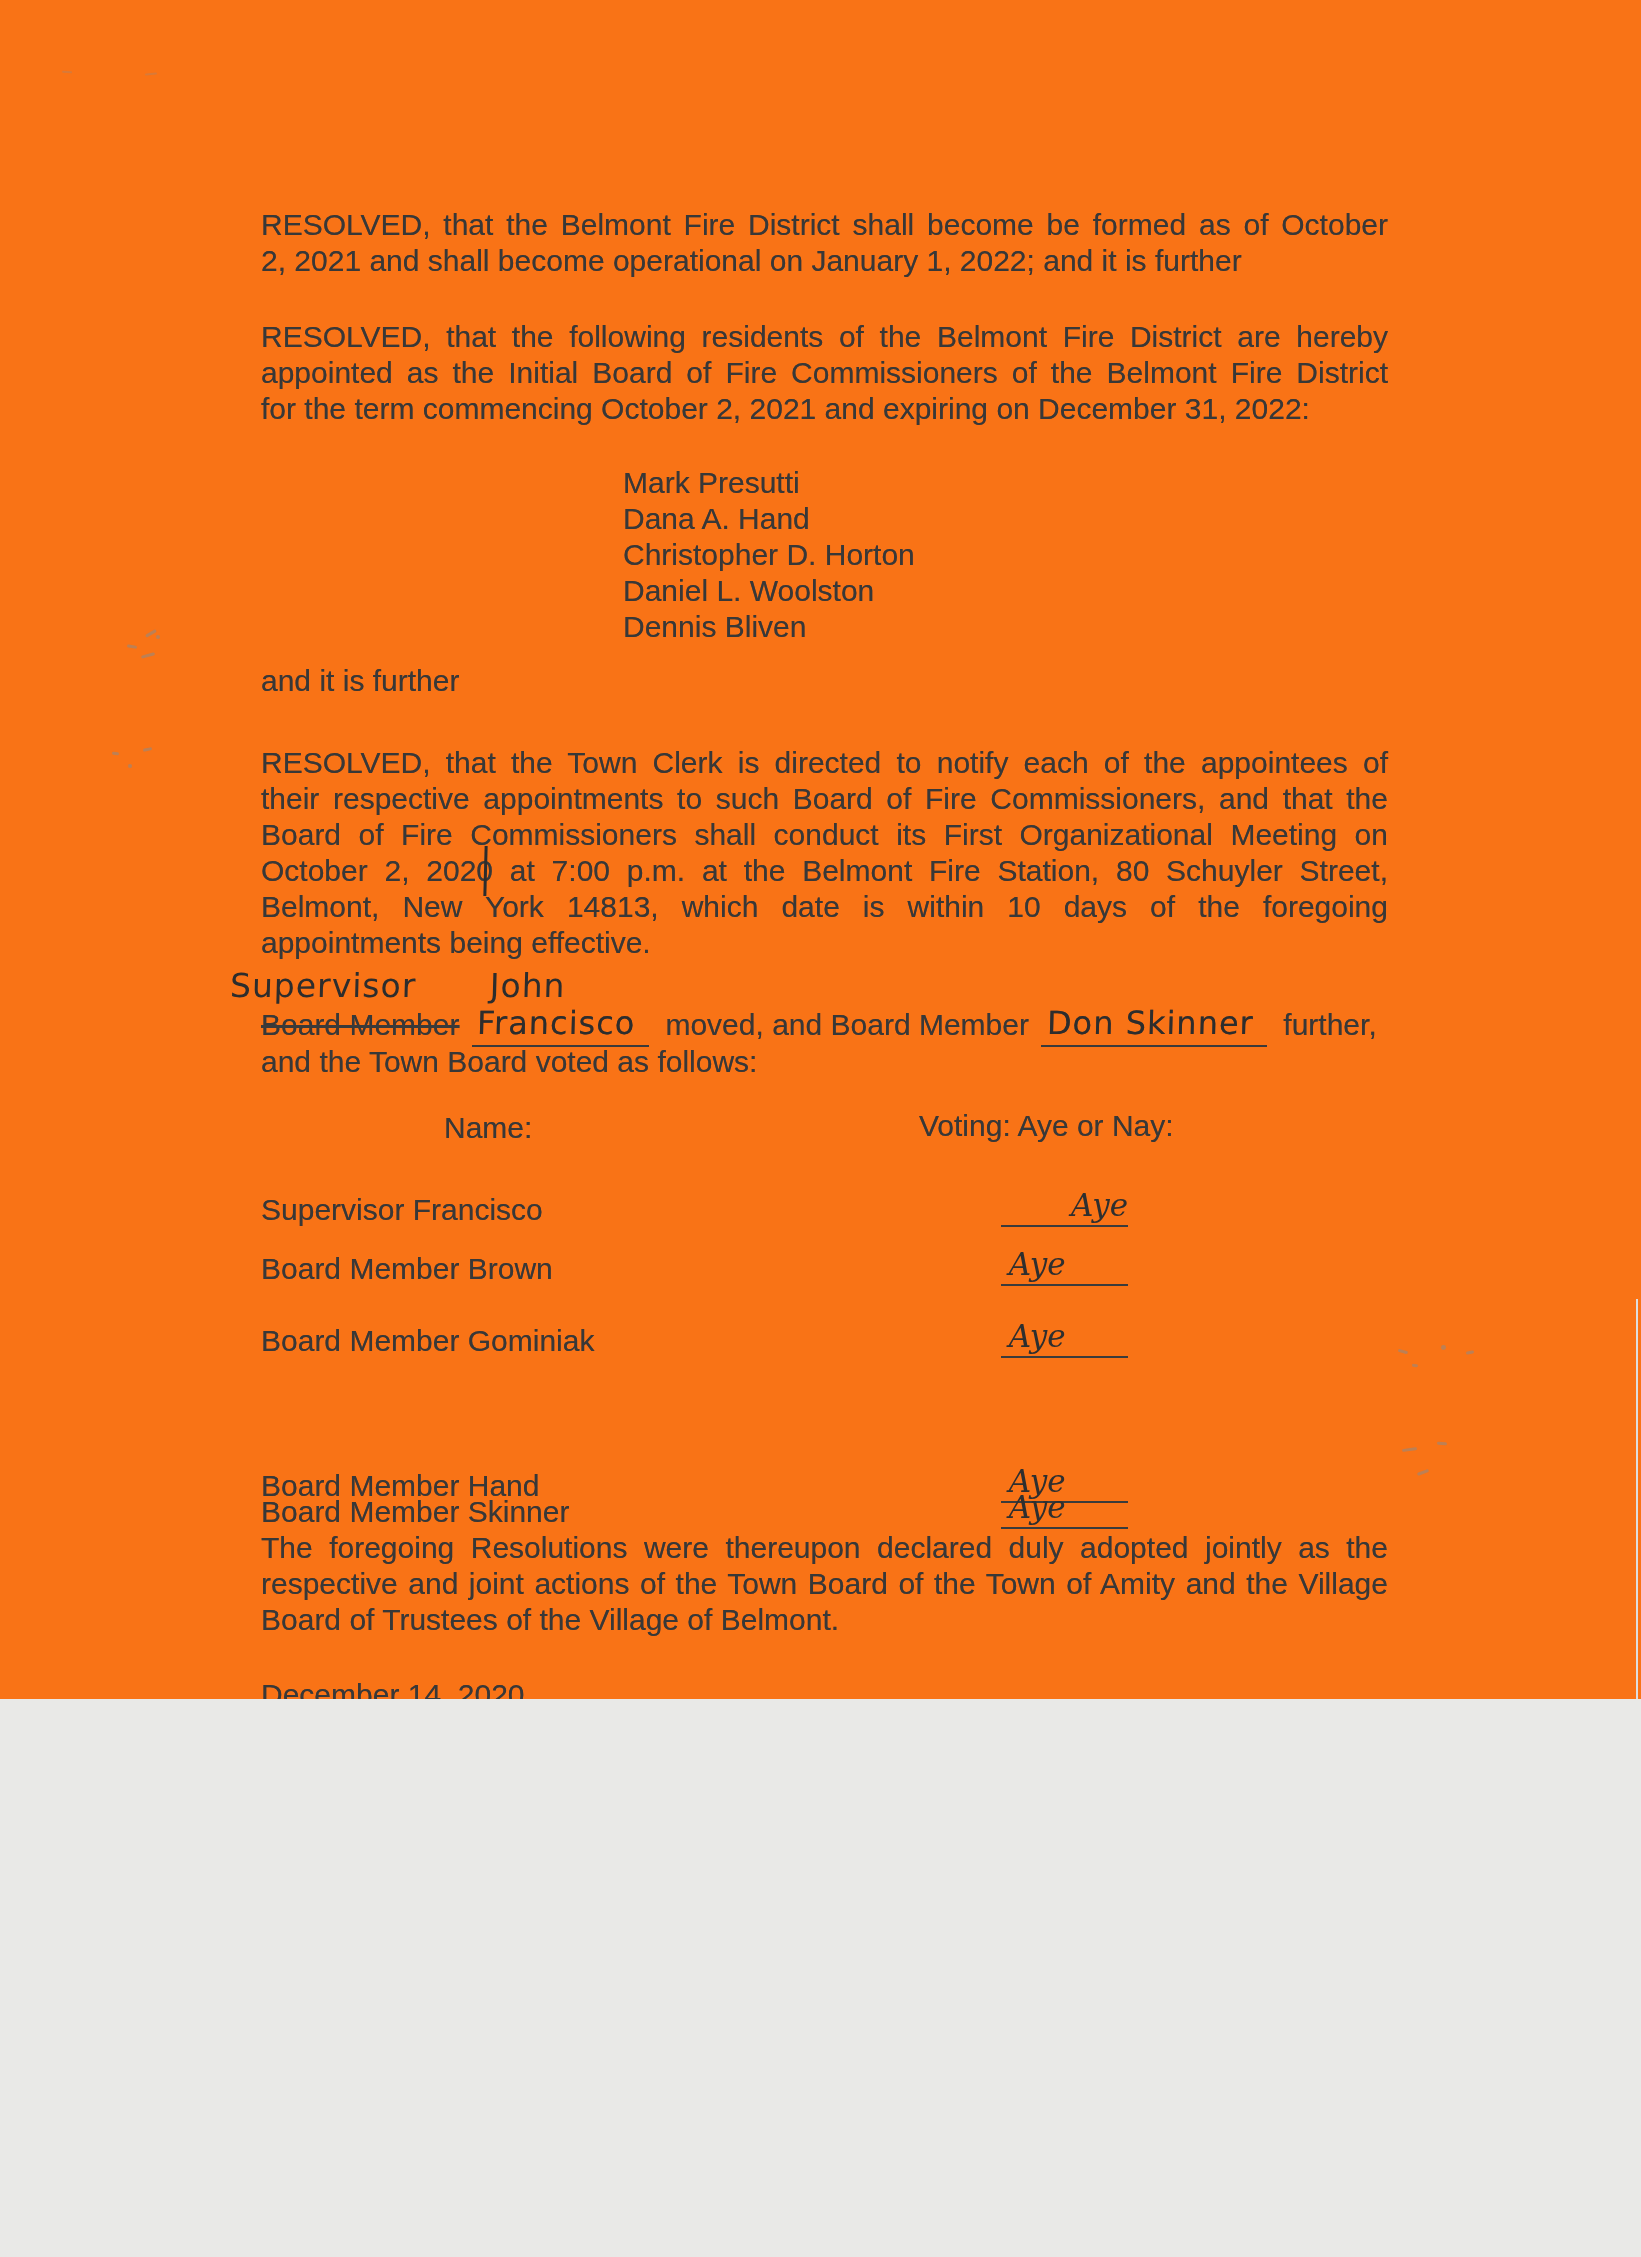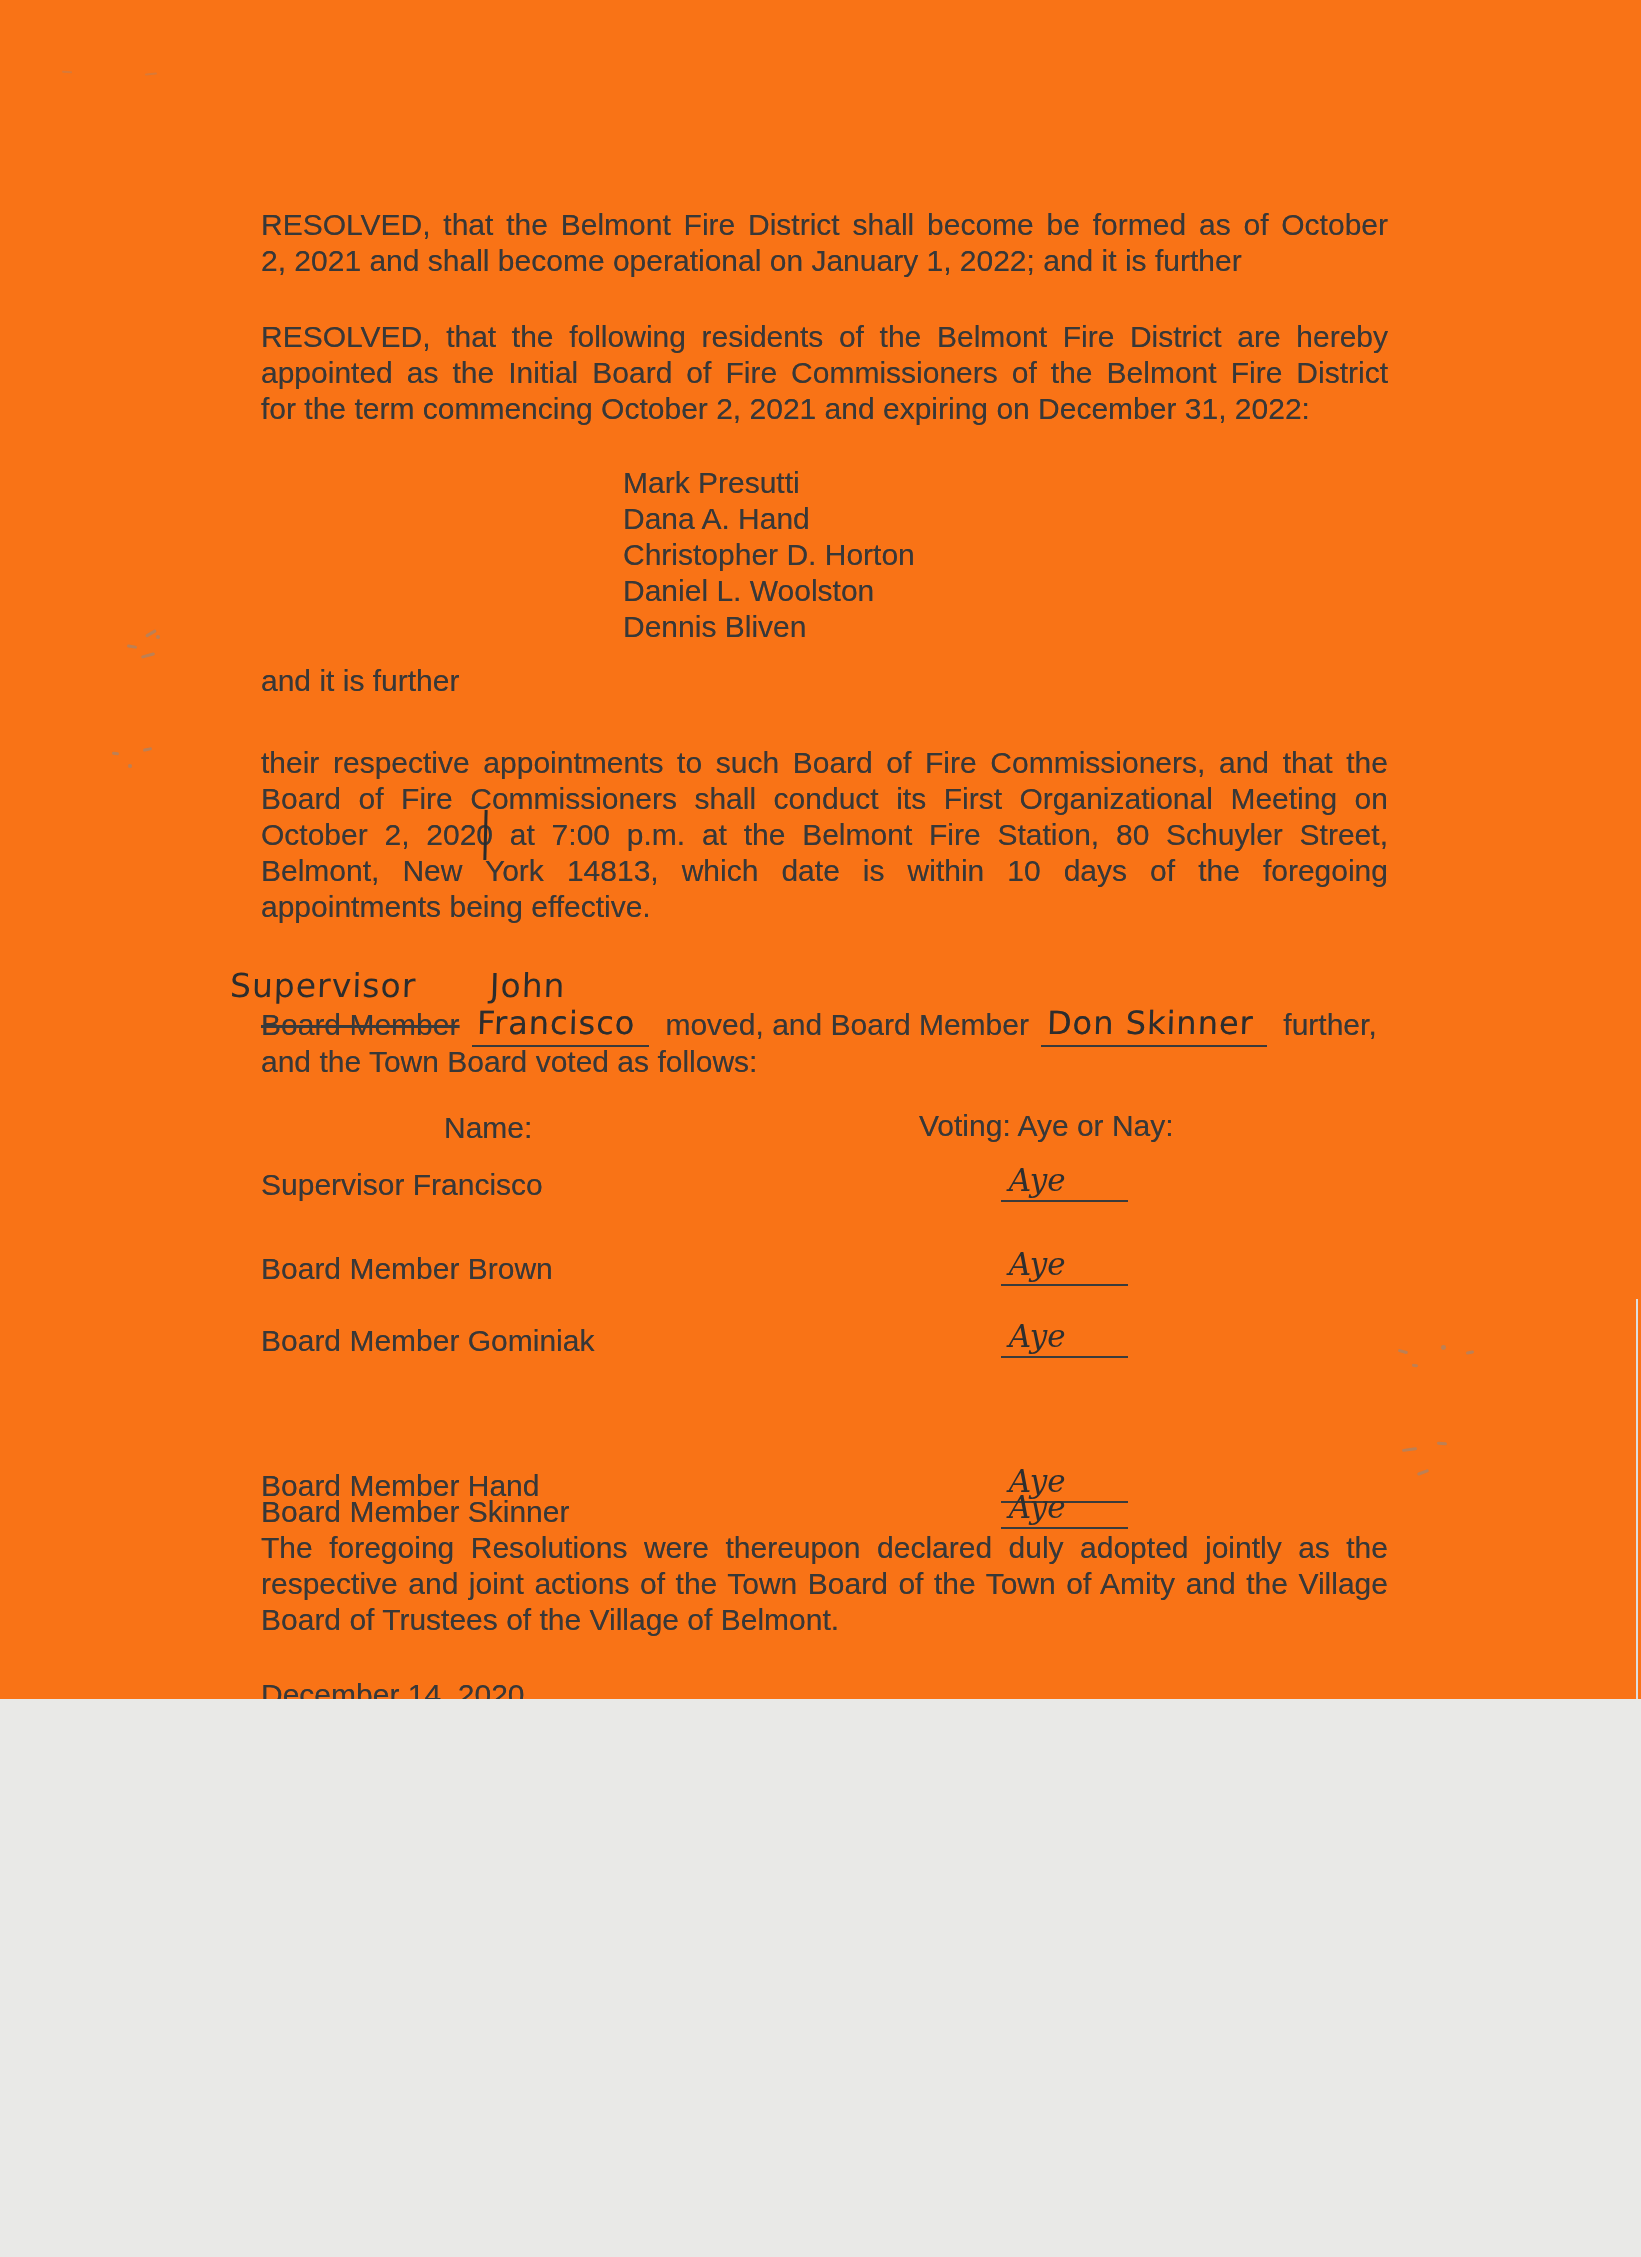--- a/index.html
+++ b/index.html
@@ -96,20 +96,21 @@
     <div>Mark Presutti</div>
     <div>Dana A. Hand</div>
     <div>Christopher D. Horton</div>
     <div>Daniel L. Woolston</div>
     <div>Dennis Bliven</div>
   </div>
 
   <div class="abs typed" style="left:261px; top:663px;">and it is further</div>
 
   <div class="abs typed para" style="left:261px; top:745px;">
+    <div class="jline">RESOLVED, that the Town Clerk is directed to notify each of the appointees of</div>
     <div class="jline">their respective appointments to such Board of Fire Commissioners, and that the</div>
     <div class="jline">Board of Fire Commissioners shall conduct its First Organizational Meeting on</div>
     <div class="jline"><span>October 2, 202</span><span class="overstruck">0</span>
       <span>at 7:00 p.m. at the Belmont Fire Station, 80 Schuyler Street,</span>
     </div>
     <div class="jline">Belmont, New York 14813, which date is within 10 days of the foregoing</div>
     <div>appointments being effective.</div>
   </div>
 
   <div class="abs hand-print hand-top-line" style="left:230px; top:966px;">
@@ -122,21 +123,21 @@
     <span class="blank-fill"><span class="hand-print">Francisco</span></span>
     <span>moved, and Board Member</span>
     <span class="blank-fill"><span class="hand-print">Don Skinner</span></span>
     <span>further,</span>
   </div>
   <div class="abs typed" style="left:261px; top:1044px;">and the Town Board voted as follows:</div>
 
   <div class="abs typed" style="left:444px; top:1110px;">Name:</div>
   <div class="abs typed" style="left:919px; top:1108px;">Voting: Aye or Nay:</div>
 
-  <div class="vote-row" style="top:1148px;">
+  <div class="vote-row" style="top:1173px;text-align:right;">
     <span class="vr-name typed">Supervisor Francisco</span>
     <span class="vr-aye"><span class="ink hand-cursive">Aye</span></span>
   </div>
   <div class="vote-row" style="top:1232px;">
     <span class="vr-name typed">Board Member Brown</span>
     <span class="vr-aye"><span class="ink hand-cursive">Aye</span></span>
   </div>
   <div class="vote-row" style="top:1304px;">
     <span class="vr-name typed">Board Member Gominiak</span>
     <span class="vr-aye"><span class="ink hand-cursive">Aye</span></span>

